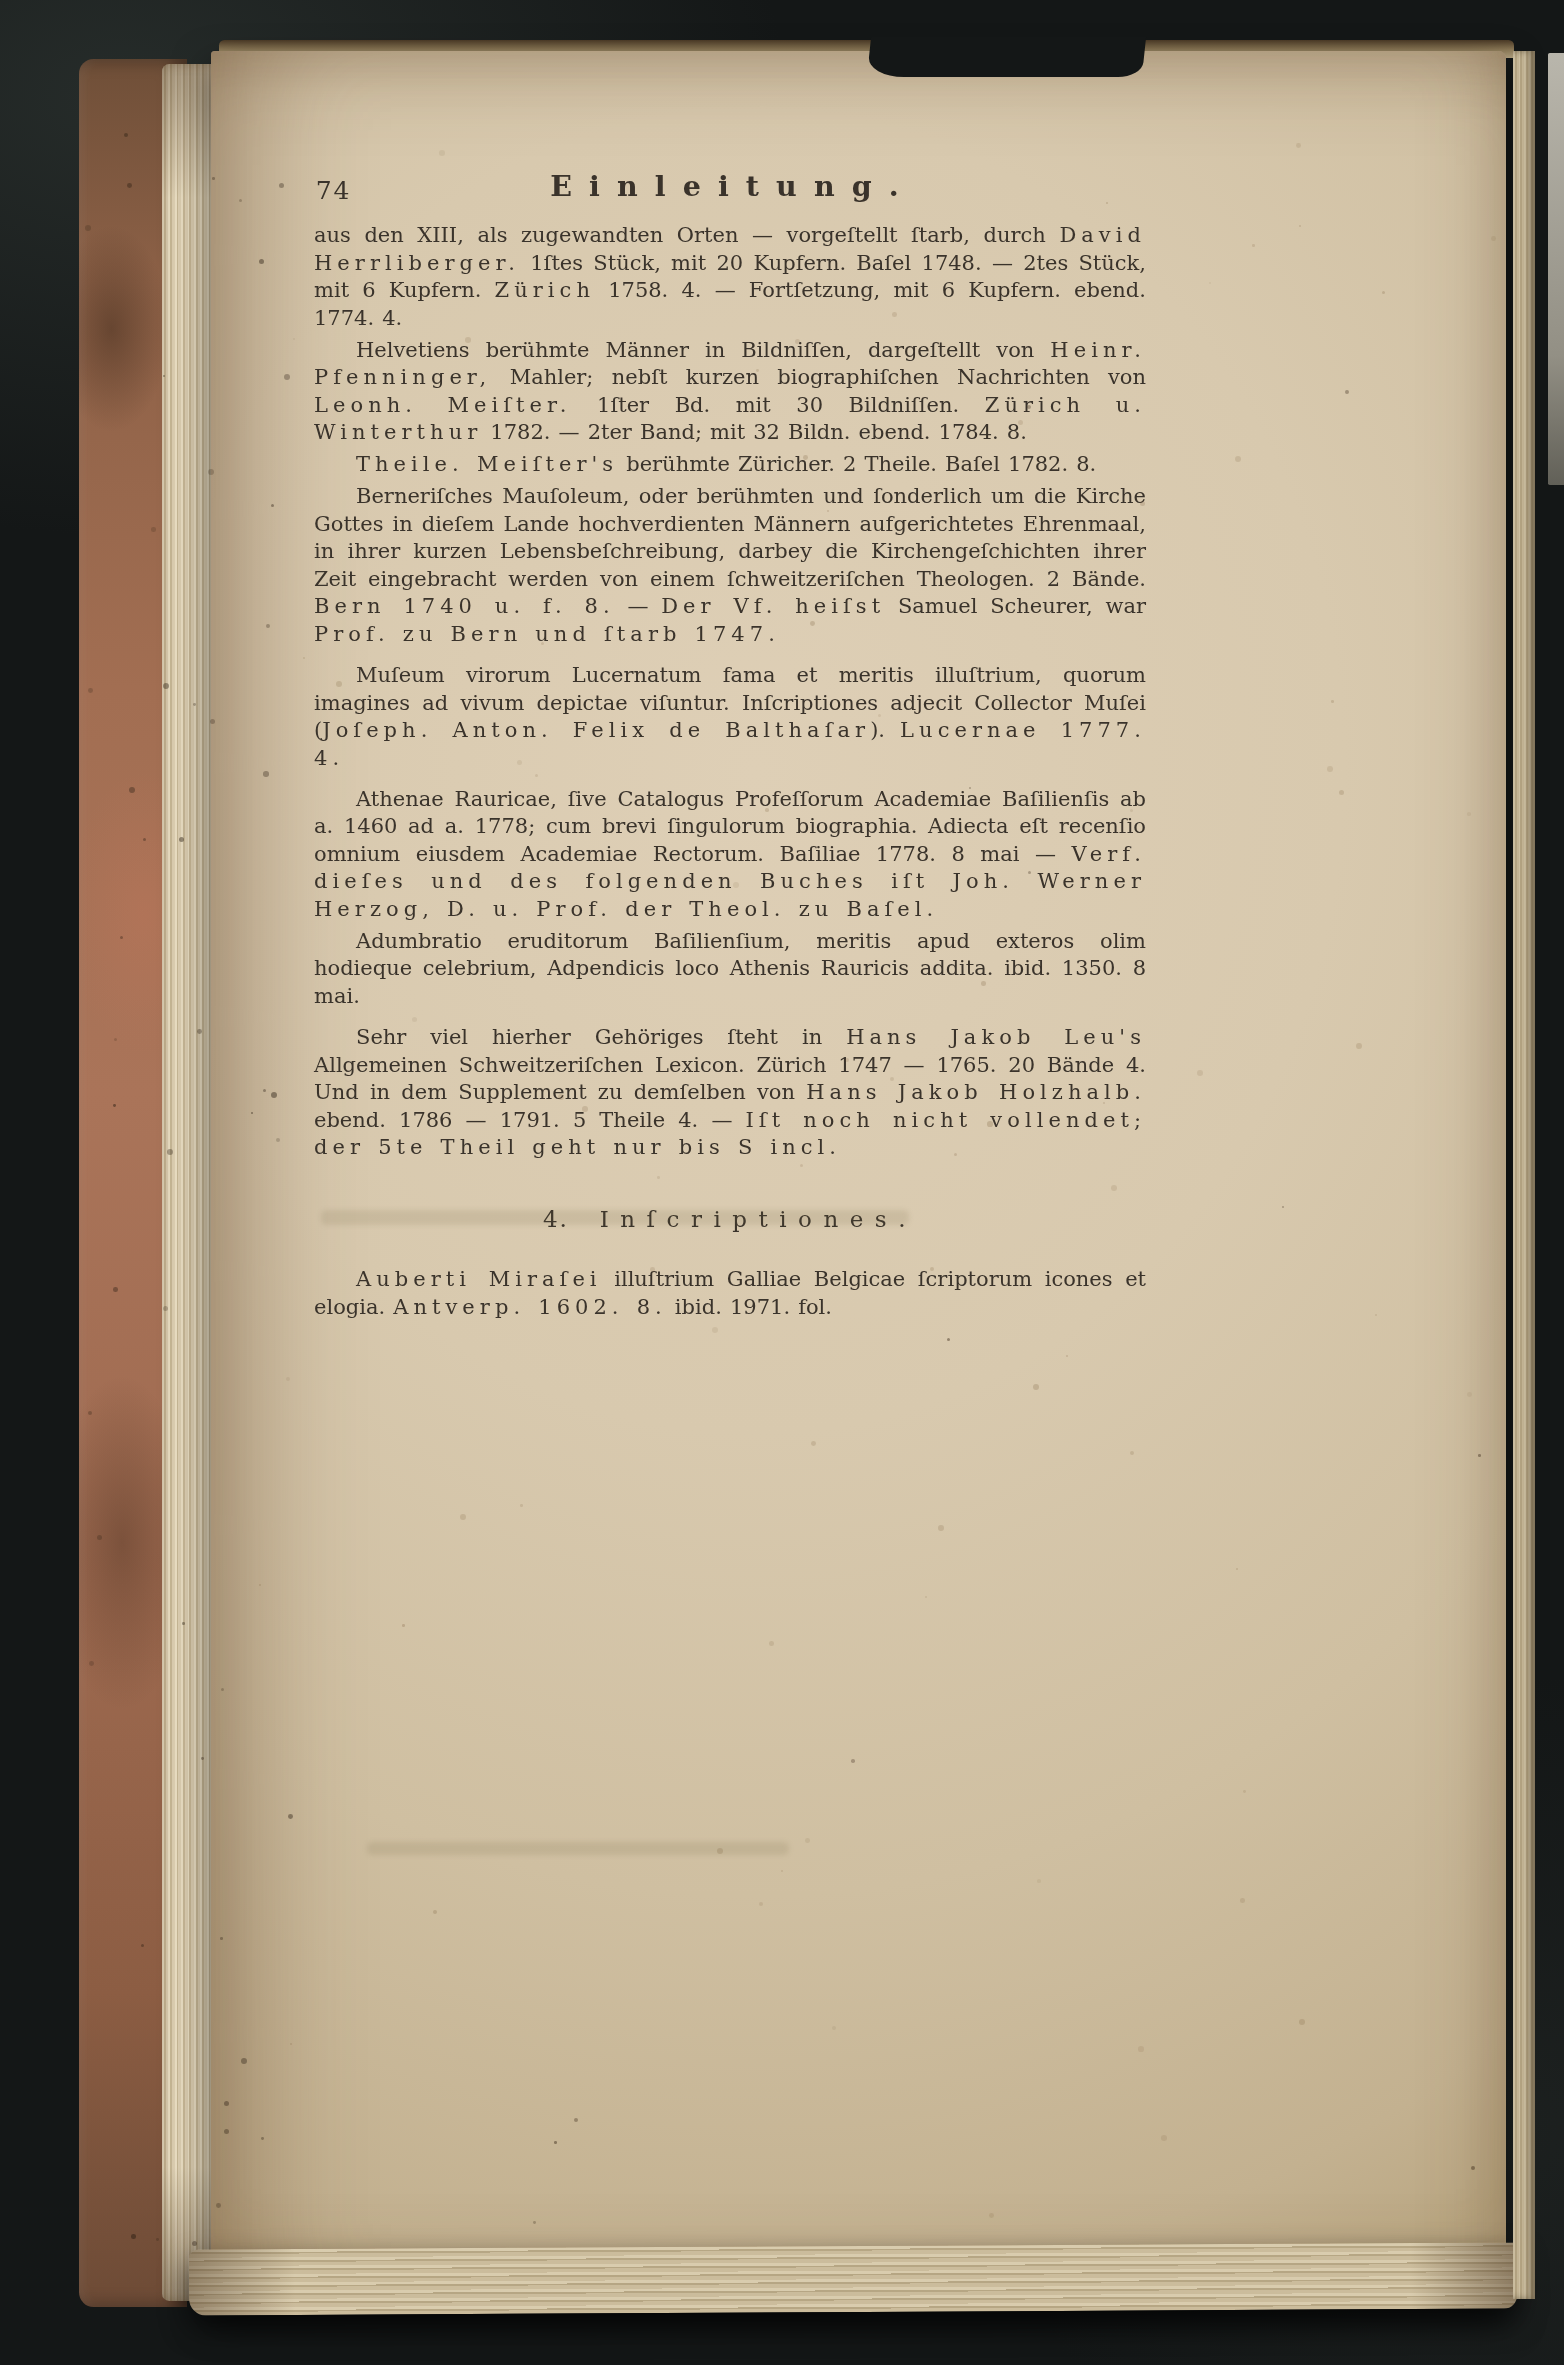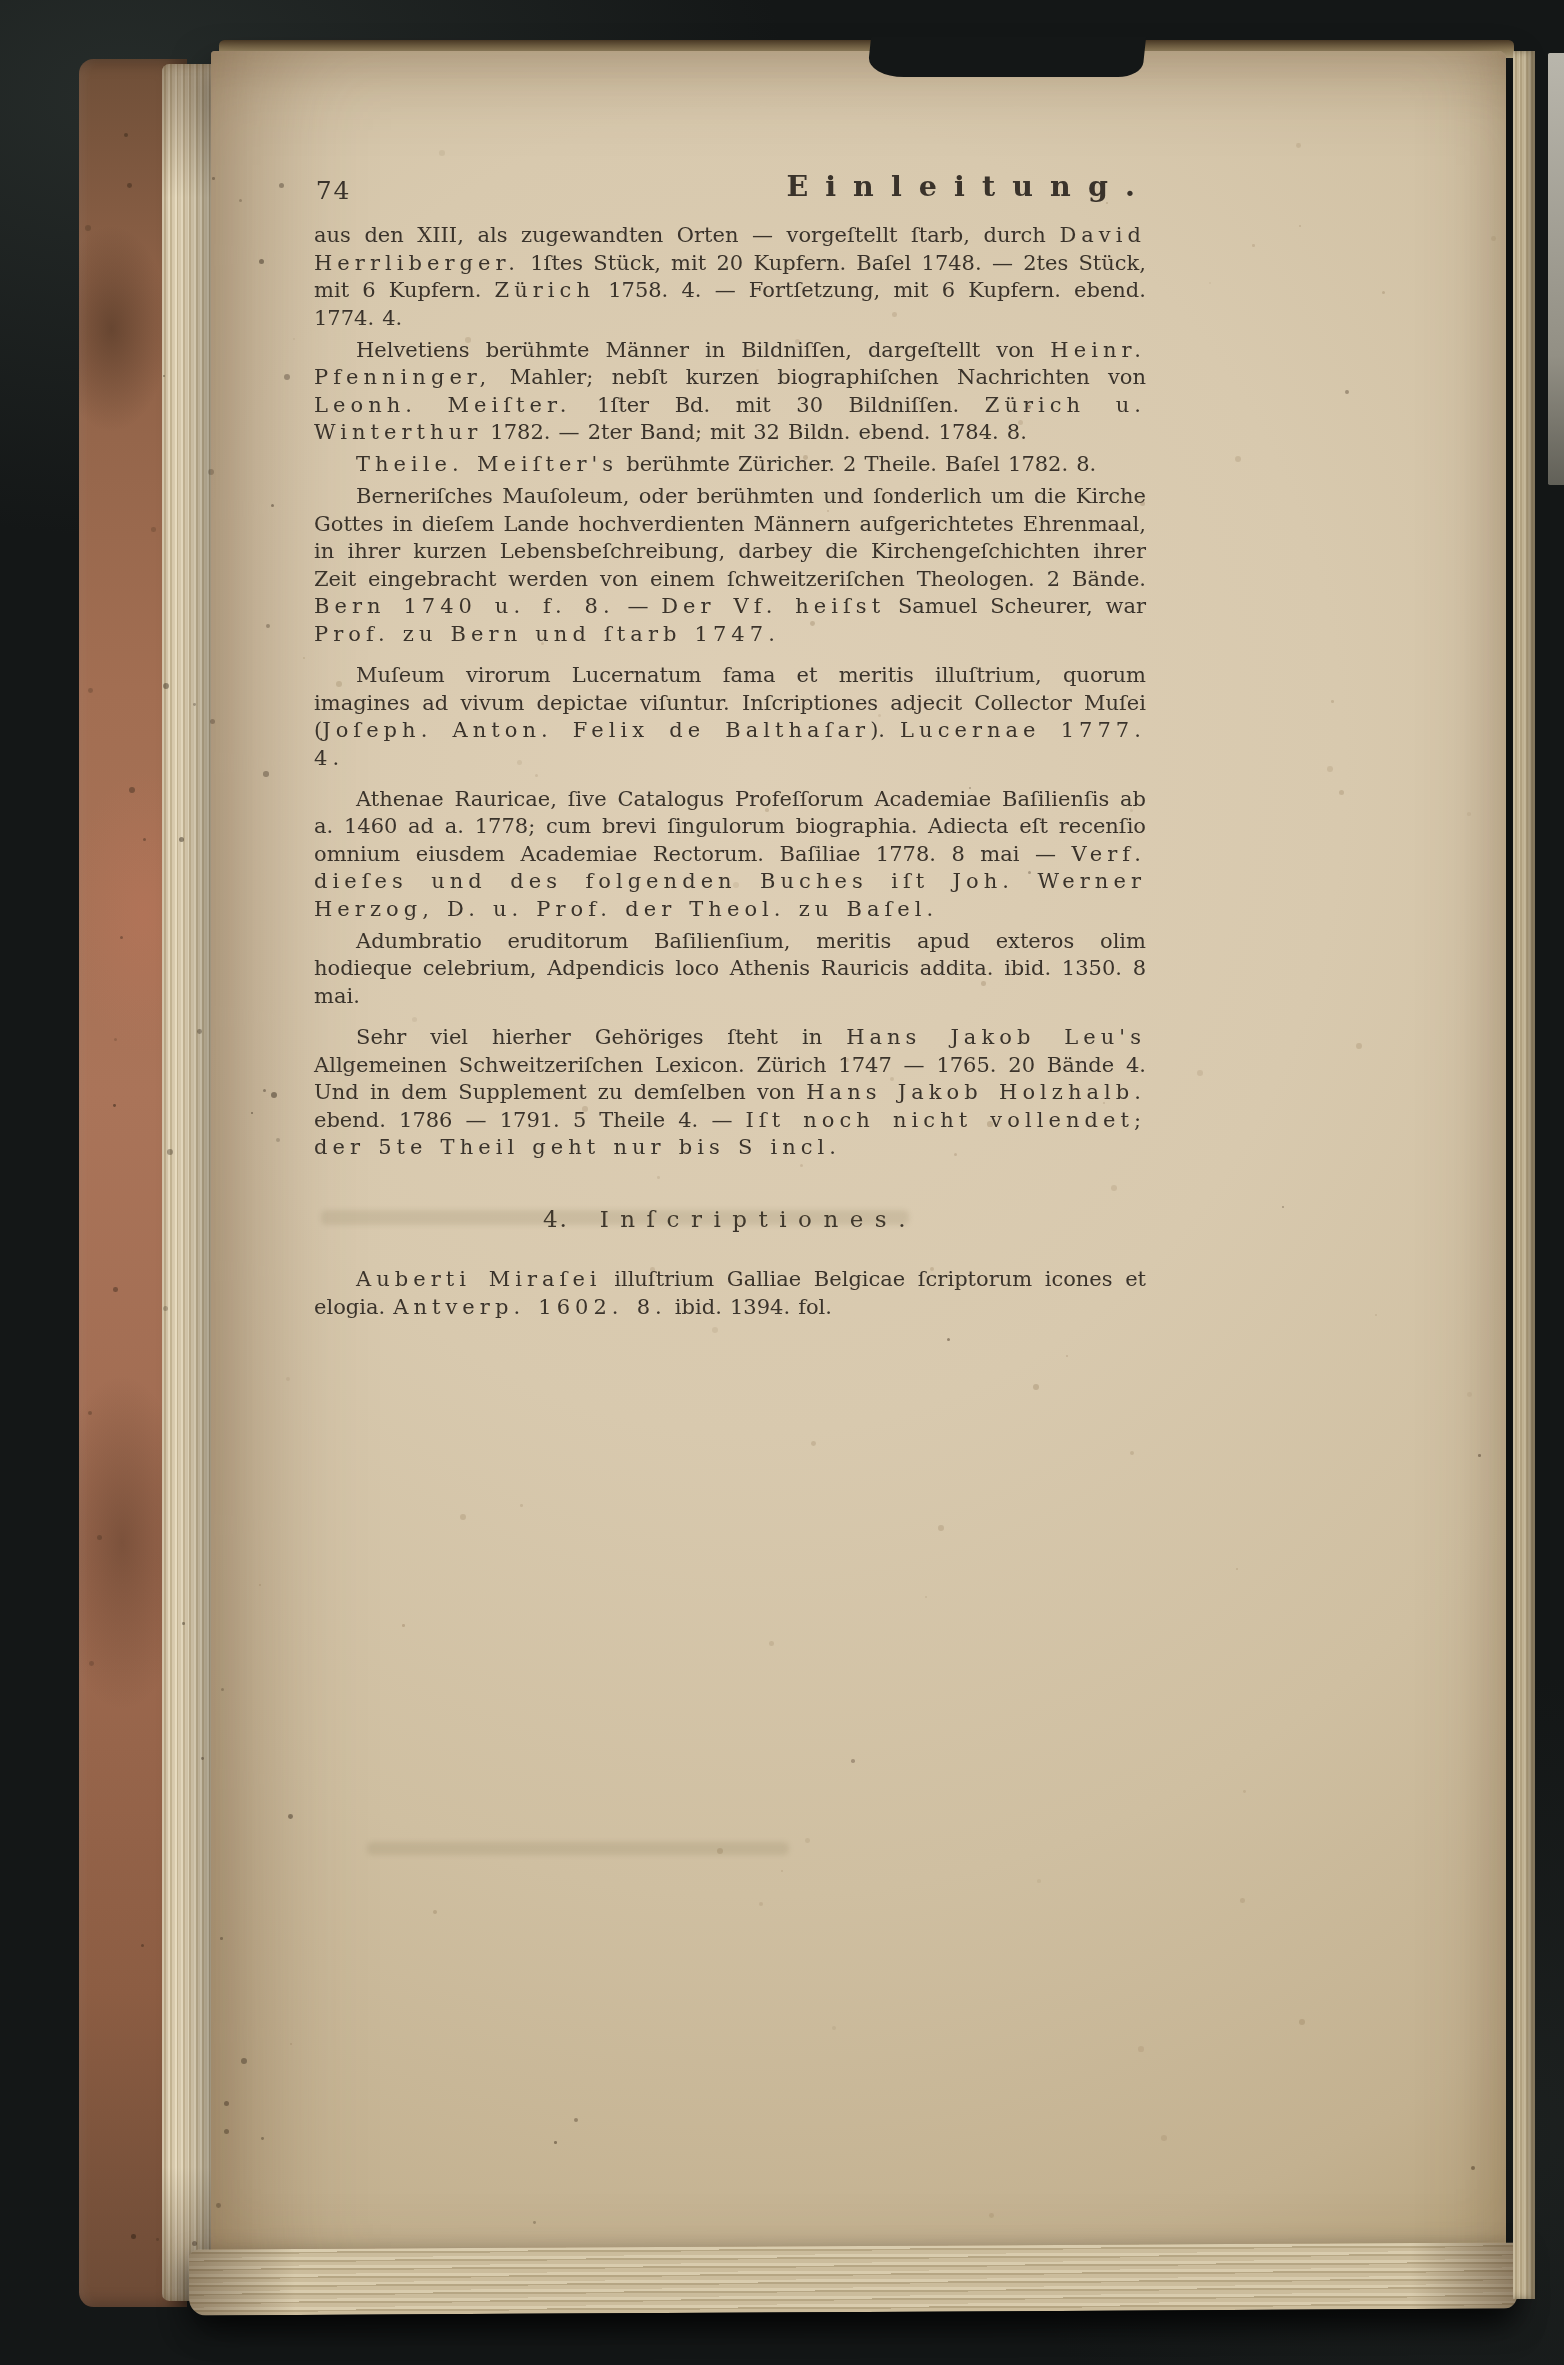--- a/index.html
+++ b/index.html
@@ -57,21 +57,21 @@
   .bottom-stack{position:absolute;left:189px;top:2246px;width:1328px;height:66px;
     border-radius:9.2px 3.7px 13px 16.5px;transform:rotate(-.3deg);
     background:
       linear-gradient(90deg, rgba(60,40,22,.40) 0%, rgba(60,40,22,0) 8%, rgba(60,40,22,0) 92%, rgba(60,40,22,.45) 100%),
       repeating-linear-gradient(180deg,#d9ccae 0 2.8px,#b6a684 2.8px 4.6px,#cbbc9c 4.6px 8.3px);
     box-shadow:0 13px 27.5px rgba(0,0,0,.6);}
 
   
   .page-header{position:absolute;left:103px;top:118px;width:838px;color:var(--ink,#3a332b);}
   .page-number{position:absolute;left:1.8px;top:7.3px;font-size:25px;letter-spacing:1.8px;}
-  .running-title{display:block;text-align:right;font-weight:700;font-size:28.5px;letter-spacing:.6em;}
+  .running-title{display:block;text-align:center;font-weight:700;font-size:28.5px;letter-spacing:.6em;}
 
   .text-block{position:absolute;left:103px;top:171px;width:832px;
     font-size:21px;line-height:27.5px;text-align:justify;color:var(--ink,#3a332b);word-spacing:1.4px;}
   .para{margin:0 0 4.6px;text-indent:42px;}
   .para.no-indent{text-indent:0;}
   .para.gap{margin-top:13.8px;}
   .sperr{letter-spacing:.24em;}
   .section-heading{display:block;margin:44px 0 33px;text-align:center;font-size:23px;font-weight:400;text-indent:0;}
   .sec-num{margin-right:31px;letter-spacing:.08em;}
   .sec-title{letter-spacing:.5em;}
@@ -101,21 +101,21 @@
     <main class="text-block" id="text-block">
         <p class="para no-indent"><span>aus den XIII, als zugewandten Orten — vorgeſtellt ſtarb, durch </span><span class="sperr">David Herrliberger.</span><span> 1ſtes Stück, mit 20 Kupfern. Baſel 1748. — 2tes Stück, mit 6 Kupfern. </span><span class="sperr">Zürich</span><span> 1758. 4. — Fortſetzung, mit 6 Kupfern. ebend. 1774. 4.</span></p>
         <p class="para"><span>Helvetiens berühmte Männer in Bildniſſen, dargeſtellt von </span><span class="sperr">Heinr. Pfenninger,</span><span> Mahler; nebſt kurzen biographiſchen Nachrichten von </span><span class="sperr">Leonh. Meiſter.</span><span> 1ſter Bd. mit 30 Bildniſſen. </span><span class="sperr">Zürich u. Winterthur</span><span> 1782. — 2ter Band; mit 32 Bildn. ebend. 1784. 8.</span></p>
         <p class="para"><span class="sperr">Theile. Meiſter's</span><span> berühmte Züricher. 2 Theile. Baſel 1782. 8.</span></p>
         <p class="para"><span>Berneriſches Mauſoleum, oder berühmten und ſonderlich um die Kirche Gottes in dieſem Lande hochverdienten Männern aufgerichtetes Ehrenmaal, in ihrer kurzen Lebensbeſchreibung, darbey die Kirchengeſchichten ihrer Zeit eingebracht werden von einem ſchweitzeriſchen Theologen. 2 Bände. </span><span class="sperr">Bern 1740 u. f. 8.</span><span> — </span><span class="sperr">Der Vf. heiſst</span><span> Samuel Scheurer, war </span><span class="sperr">Prof. zu Bern und ſtarb 1747.</span></p>
         <p class="para gap"><span>Muſeum virorum Lucernatum fama et meritis illuſtrium, quorum imagines ad vivum depictae viſuntur. Inſcriptiones adjecit Collector Muſei (</span><span class="sperr">Joſeph. Anton. Felix de Balthaſar</span><span>). </span><span class="sperr">Lucernae 1777. 4.</span></p>
         <p class="para gap"><span>Athenae Rauricae, ſive Catalogus Profeſſorum Academiae Baſilienſis ab a. 1460 ad a. 1778; cum brevi ſingulorum biographia. Adiecta eſt recenſio omnium eiusdem Academiae Rectorum. Baſiliae 1778. 8 mai — </span><span class="sperr">Verf. dieſes und des folgenden Buches iſt Joh. Werner Herzog, D. u. Prof. der Theol. zu Baſel.</span></p>
         <p class="para"><span>Adumbratio eruditorum Baſilienſium, meritis apud exteros olim hodieque celebrium, Adpendicis loco Athenis Rauricis addita. ibid. 1350. 8 mai.</span></p>
         <p class="para gap"><span>Sehr viel hierher Gehöriges ſteht in </span><span class="sperr">Hans Jakob Leu's</span><span> Allgemeinen Schweitzeriſchen Lexicon. Zürich 1747 — 1765. 20 Bände 4. Und in dem Supplement zu demſelben von </span><span class="sperr">Hans Jakob Holzhalb.</span><span> ebend. 1786 — 1791. 5 Theile 4. — </span><span class="sperr">Iſt noch nicht vollendet; der 5te Theil geht nur bis S incl.</span></p>
         <h2 class="section-heading"><span class="sec-num">4.</span><span class="sec-title">Inſcriptiones.</span></h2>
-        <p class="para"><span class="sperr">Auberti Miraſei</span><span> illuſtrium Galliae Belgicae ſcriptorum icones et elogia. </span><span class="sperr">Antverp. 1602. 8.</span><span> ibid. 1394. fol.</span></p>
+        <p class="para"><span class="sperr">Auberti Miraſei</span><span> illuſtrium Galliae Belgicae ſcriptorum icones et elogia. </span><span class="sperr">Antverp. 1602. 8.</span><span> ibid. 1971. fol.</span></p>
       </main>
     <div class="ghost g1"></div>
     <div class="ghost g2"></div>
   </div>
 
   <div class="bottom-stack"></div>
   <div class="top-notch"></div>
   <div class="right-edge"></div>
   <div class="right-sliver"></div>
   <div class="speckles" id="speckles">

